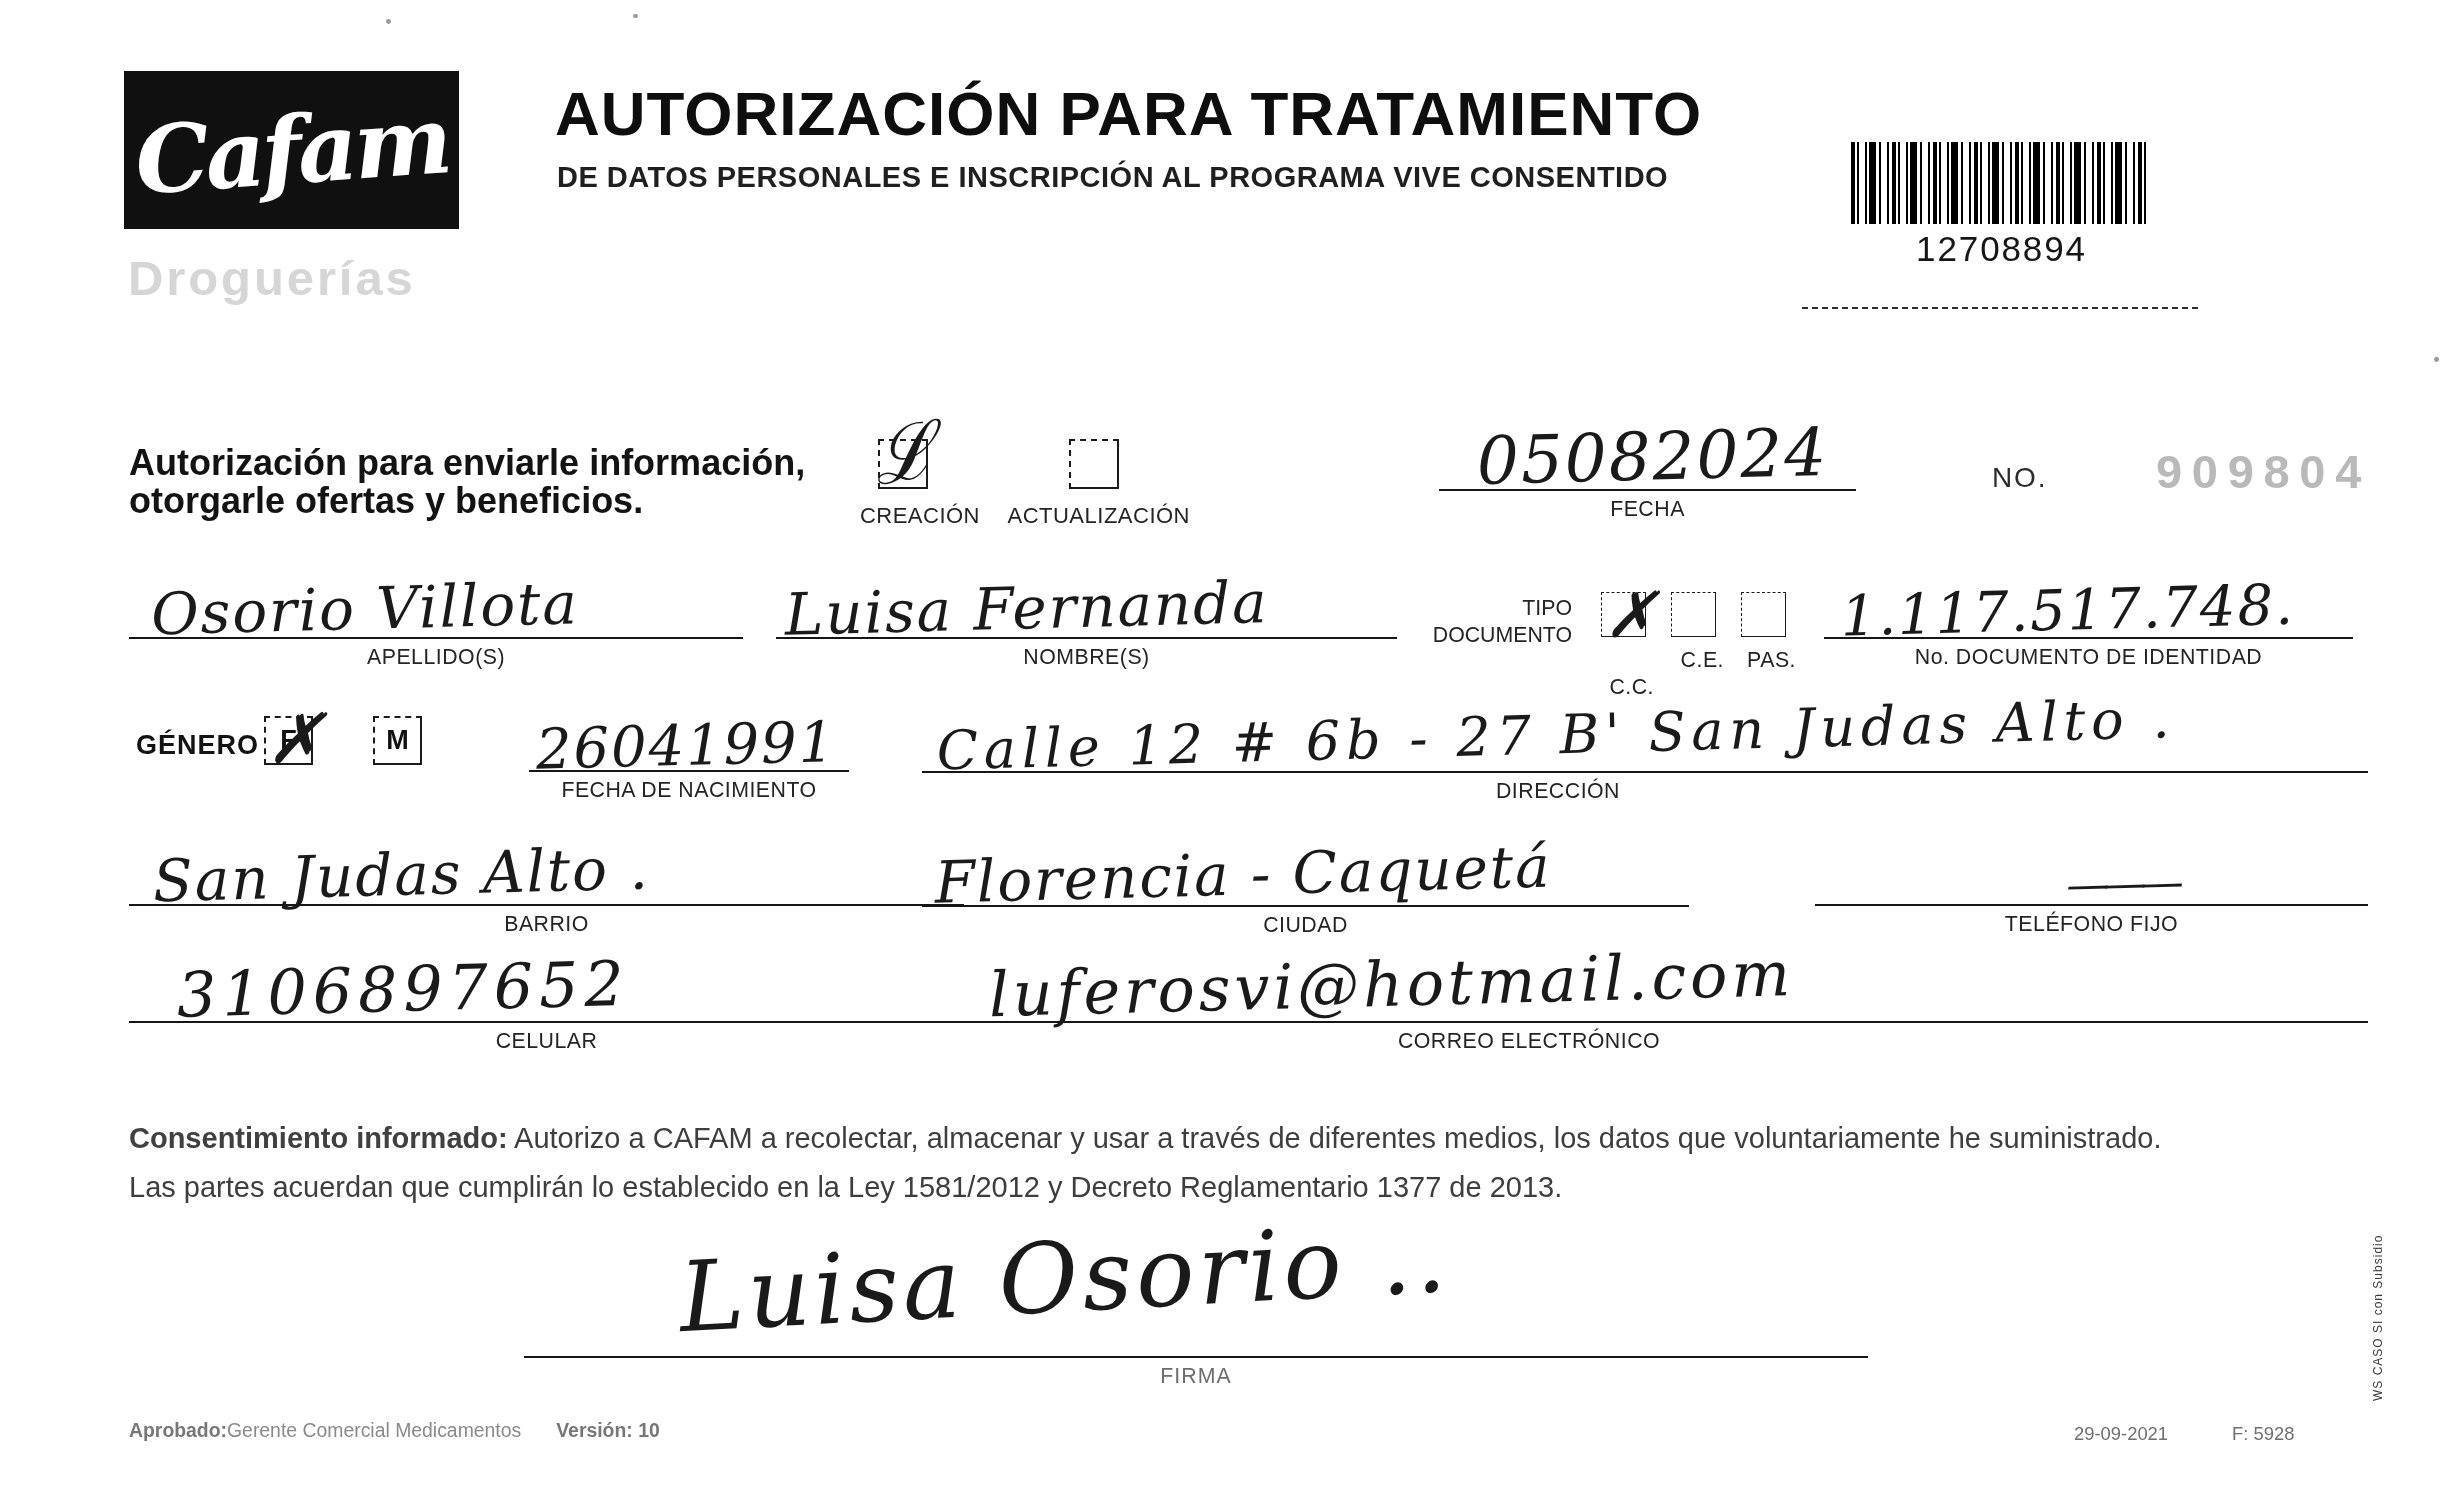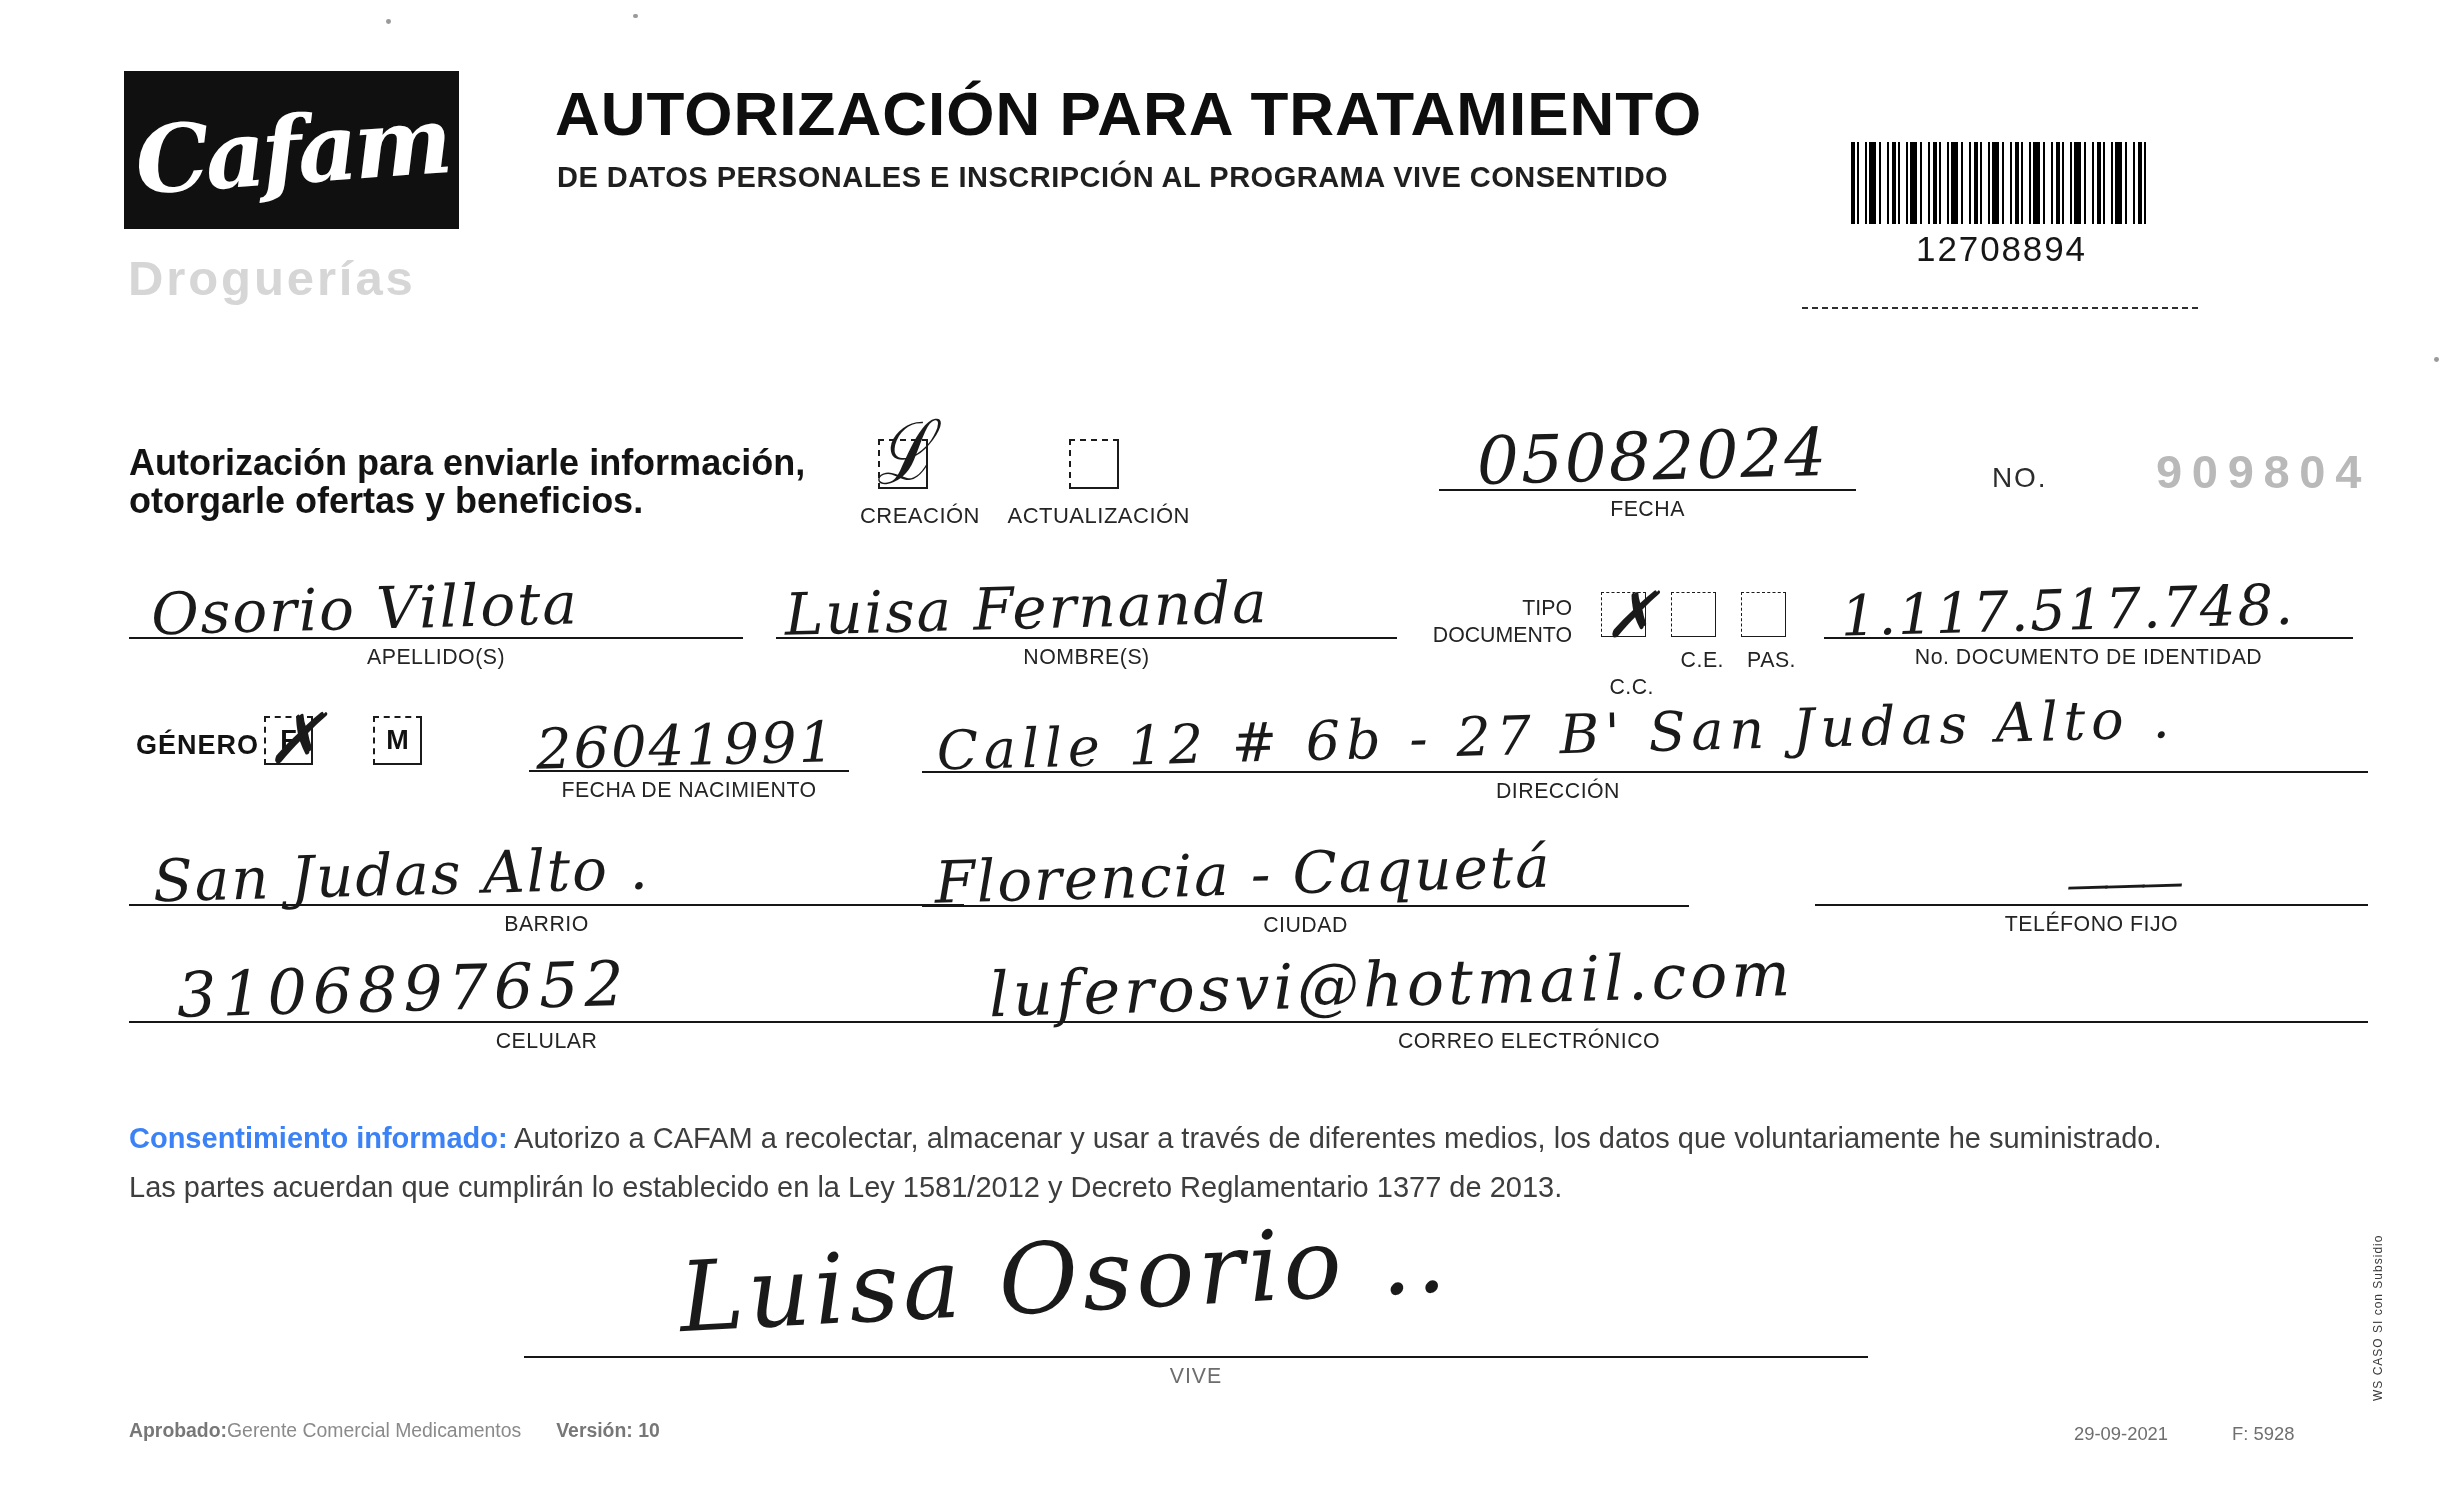--- a/index.html
+++ b/index.html
@@ -39,21 +39,21 @@
   .mark{position:absolute;font-family:"DejaVu Serif",serif;font-style:italic;color:var(--ink);line-height:1;}
   .cb-lbl{position:absolute;font-size:22px;color:var(--label);text-align:right;letter-spacing:0.5px;}
 
   .intro{position:absolute;left:129px;top:444px;font-size:36px;font-weight:bold;color:#131313;line-height:38px;}
   .no-lbl{position:absolute;left:1992px;top:462px;font-size:28px;color:#2c2c2c;letter-spacing:1.9px;}
   .stamp{position:absolute;left:2156px;top:444px;font-size:47px;font-weight:bold;color:var(--faded);letter-spacing:9.7px;}
   .tipodoc{position:absolute;left:1409px;top:595px;width:163px;text-align:right;font-size:21.3px;color:var(--label);line-height:27px;}
   .genero-lbl{position:absolute;left:136px;top:730px;font-size:27px;font-weight:bold;color:#131313;letter-spacing:1px;}
 
   .consent{position:absolute;left:129px;top:1114px;width:2251px;font-size:29px;color:#3e3e3e;line-height:49px;}
-  .consent b{color:#3b82f6;}
+  .consent b{color:#404040;}
 
   .firma-hw{position:absolute;left:679px;top:1221px;font-family:"DejaVu Serif",serif;font-style:italic;
       font-size:97px;color:var(--ink);transform:rotate(-3deg);letter-spacing:3.9px;white-space:nowrap;}
   .firma-line{position:absolute;left:524px;top:1356px;width:1344px;border-top:2.9px solid #161616;}
   .firma-lbl{position:absolute;left:524px;top:1364px;width:1344px;text-align:center;font-size:21.3px;color:#6d6d6d;letter-spacing:1px;}
 
   .footer-left{position:absolute;left:129px;top:1419px;font-size:19.4px;color:#8a8a8a;display:flex;gap:0;align-items:flex-start;}
   .footer-left .b{font-weight:bold;color:#777;}
   .footer-left .v{margin-left:35px;}
   .footer-right{position:absolute;top:1423px;font-size:18.4px;color:#6f6f6f;}
@@ -214,21 +214,21 @@
     <div class="lbl" style="margin-left:-116px;">CORREO ELECTRÓNICO</div>
   </div>
 
   <div class="consent">
     <div><b>Consentimiento informado:</b><span> Autorizo a CAFAM a recolectar, almacenar y usar a través de diferentes medios, los datos que voluntariamente he suministrado.</span></div>
     <div>Las partes acuerdan que cumplirán lo establecido en la Ley 1581/2012 y Decreto Reglamentario 1377 de 2013.</div>
   </div>
 
   <div class="firma-hw">Luisa Osorio ..</div>
   <div class="firma-line"></div>
-  <div class="firma-lbl">VIVE</div>
+  <div class="firma-lbl">FIRMA</div>
 
   <div class="footer-left">
     <span class="b">Aprobado:</span>
     <span>Gerente Comercial Medicamentos</span>
     <span class="b v">Versión: 10</span>
   </div>
   <div class="footer-right fr-date">29-09-2021</div>
   <div class="footer-right fr-code">F: 5928</div>
   <div class="side-text">WS CASO SI con Subsidio</div>
 

